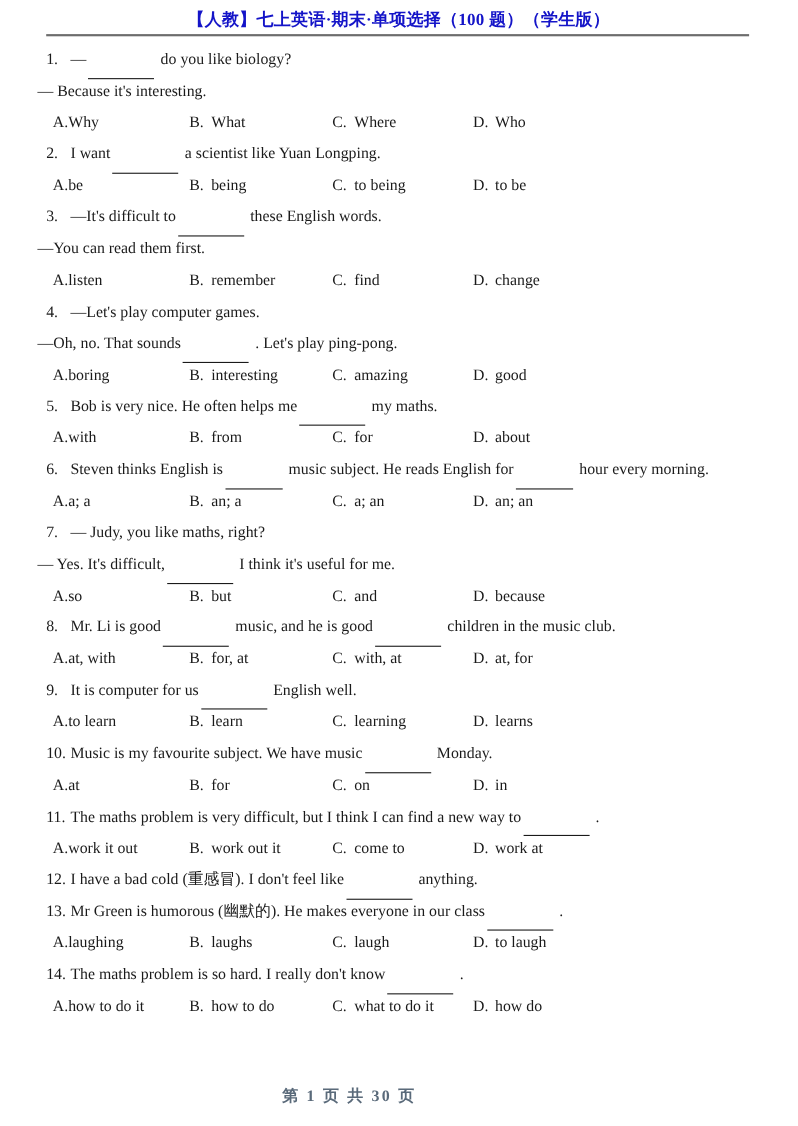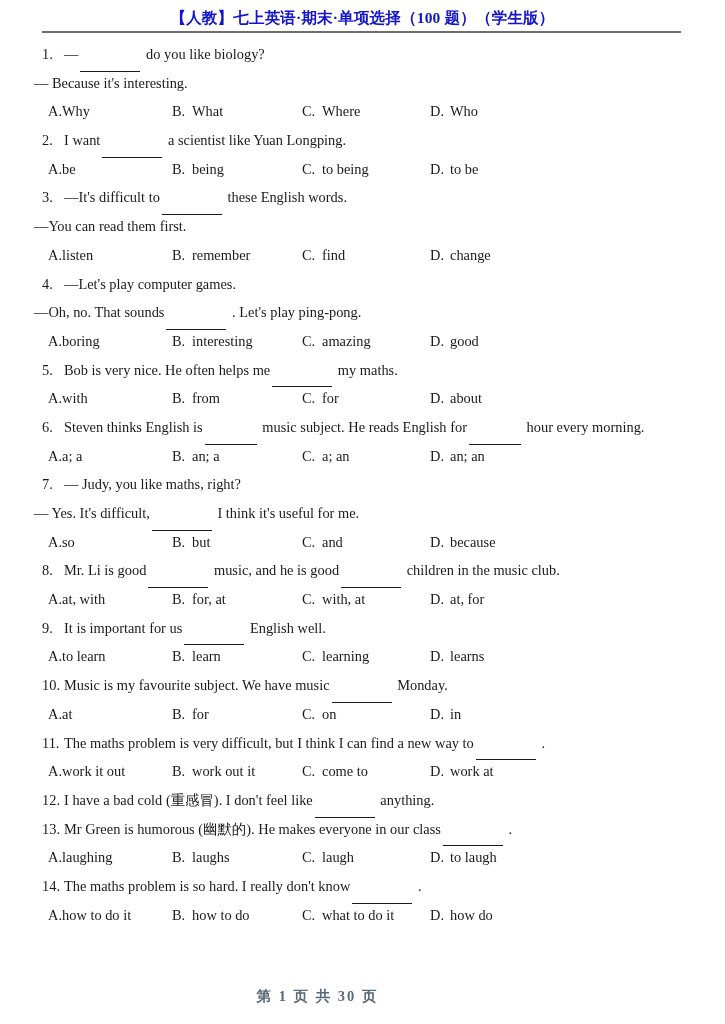--- a/index.html
+++ b/index.html
@@ -186,21 +186,21 @@
         <div class="opt opt-c"><span class="opt-letter">C.</span><span>and</span></div>
         <div class="opt opt-d"><span class="opt-letter">D.</span><span>because</span></div>
       </div>
       <div class="line q-line"><span class="q-num">8.</span><span>Mr. Li is good</span><span class="blank blank-md">&nbsp;</span> <span>music, and he is good</span><span class="blank blank-md">&nbsp;</span> <span>children in the music club.</span></div>
       <div class="opt-row">
         <div class="opt opt-a"><span class="opt-letter">A.</span><span>at, with</span></div>
         <div class="opt opt-b"><span class="opt-letter">B.</span><span>for, at</span></div>
         <div class="opt opt-c"><span class="opt-letter">C.</span><span>with, at</span></div>
         <div class="opt opt-d"><span class="opt-letter">D.</span><span>at, for</span></div>
       </div>
-      <div class="line q-line"><span class="q-num">9.</span><span>It is important for us</span><span class="blank blank-md">&nbsp;</span> <span>English well.</span></div>
+      <div class="line q-line"><span class="q-num">9.</span><span>It is computer for us</span><span class="blank blank-md">&nbsp;</span> <span>English well.</span></div>
       <div class="opt-row">
         <div class="opt opt-a"><span class="opt-letter">A.</span><span>to learn</span></div>
         <div class="opt opt-b"><span class="opt-letter">B.</span><span>learn</span></div>
         <div class="opt opt-c"><span class="opt-letter">C.</span><span>learning</span></div>
         <div class="opt opt-d"><span class="opt-letter">D.</span><span>learns</span></div>
       </div>
       <div class="line q-line"><span class="q-num">10.</span><span>Music is my favourite subject. We have music</span><span class="blank blank-md">&nbsp;</span> <span>Monday.</span></div>
       <div class="opt-row">
         <div class="opt opt-a"><span class="opt-letter">A.</span><span>at</span></div>
         <div class="opt opt-b"><span class="opt-letter">B.</span><span>for</span></div>

